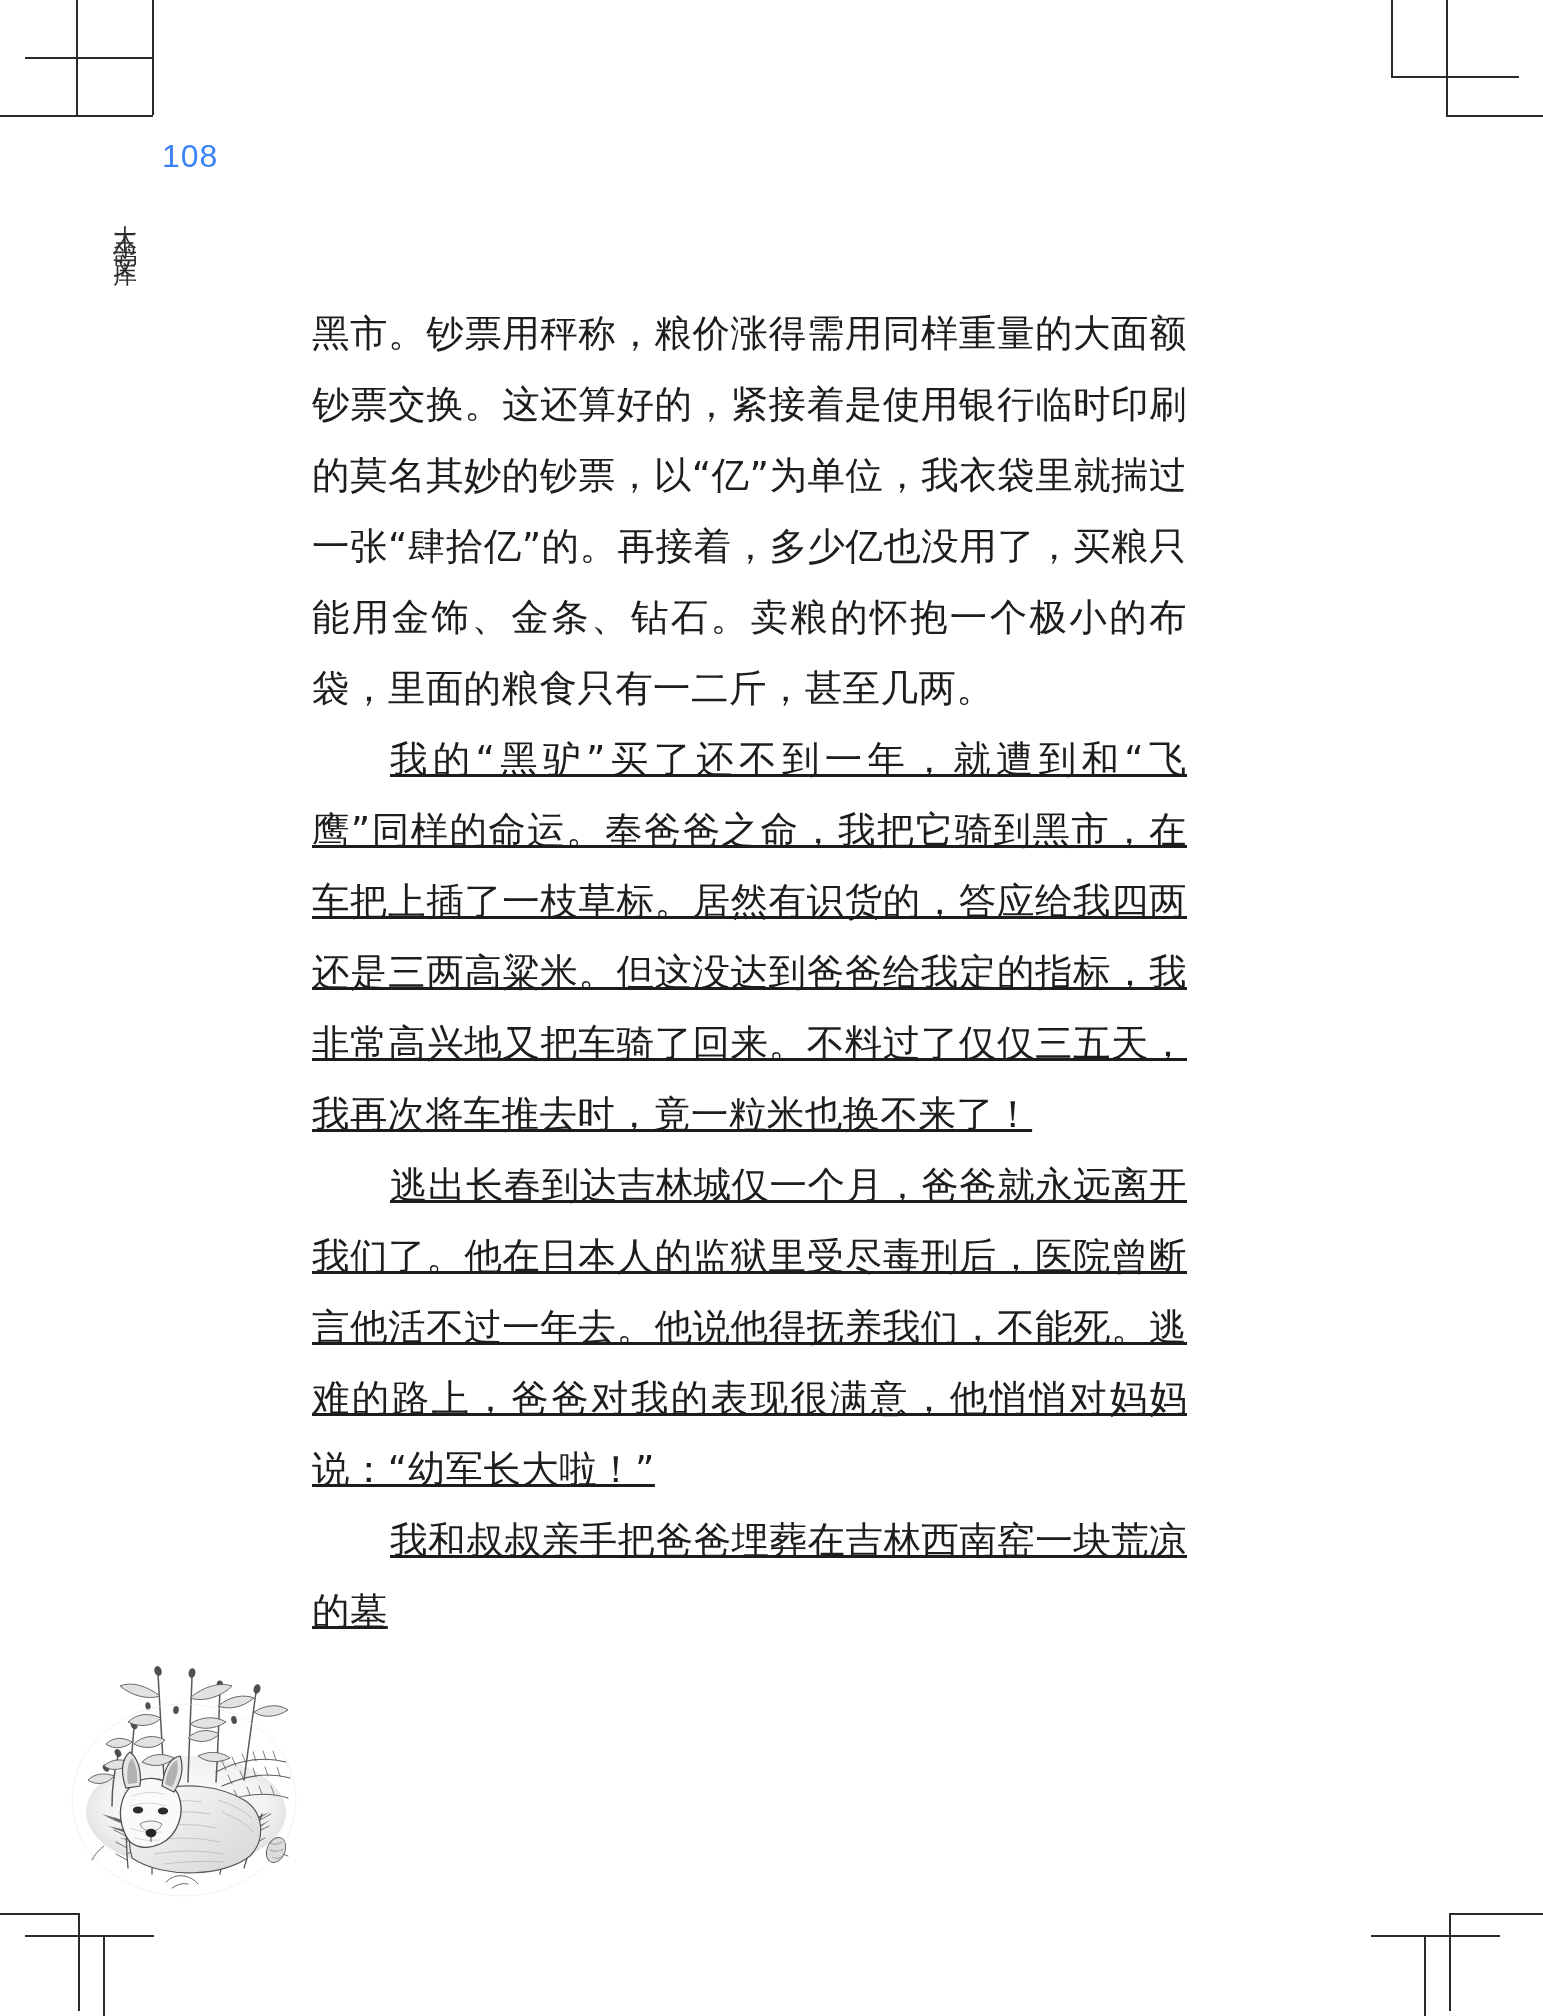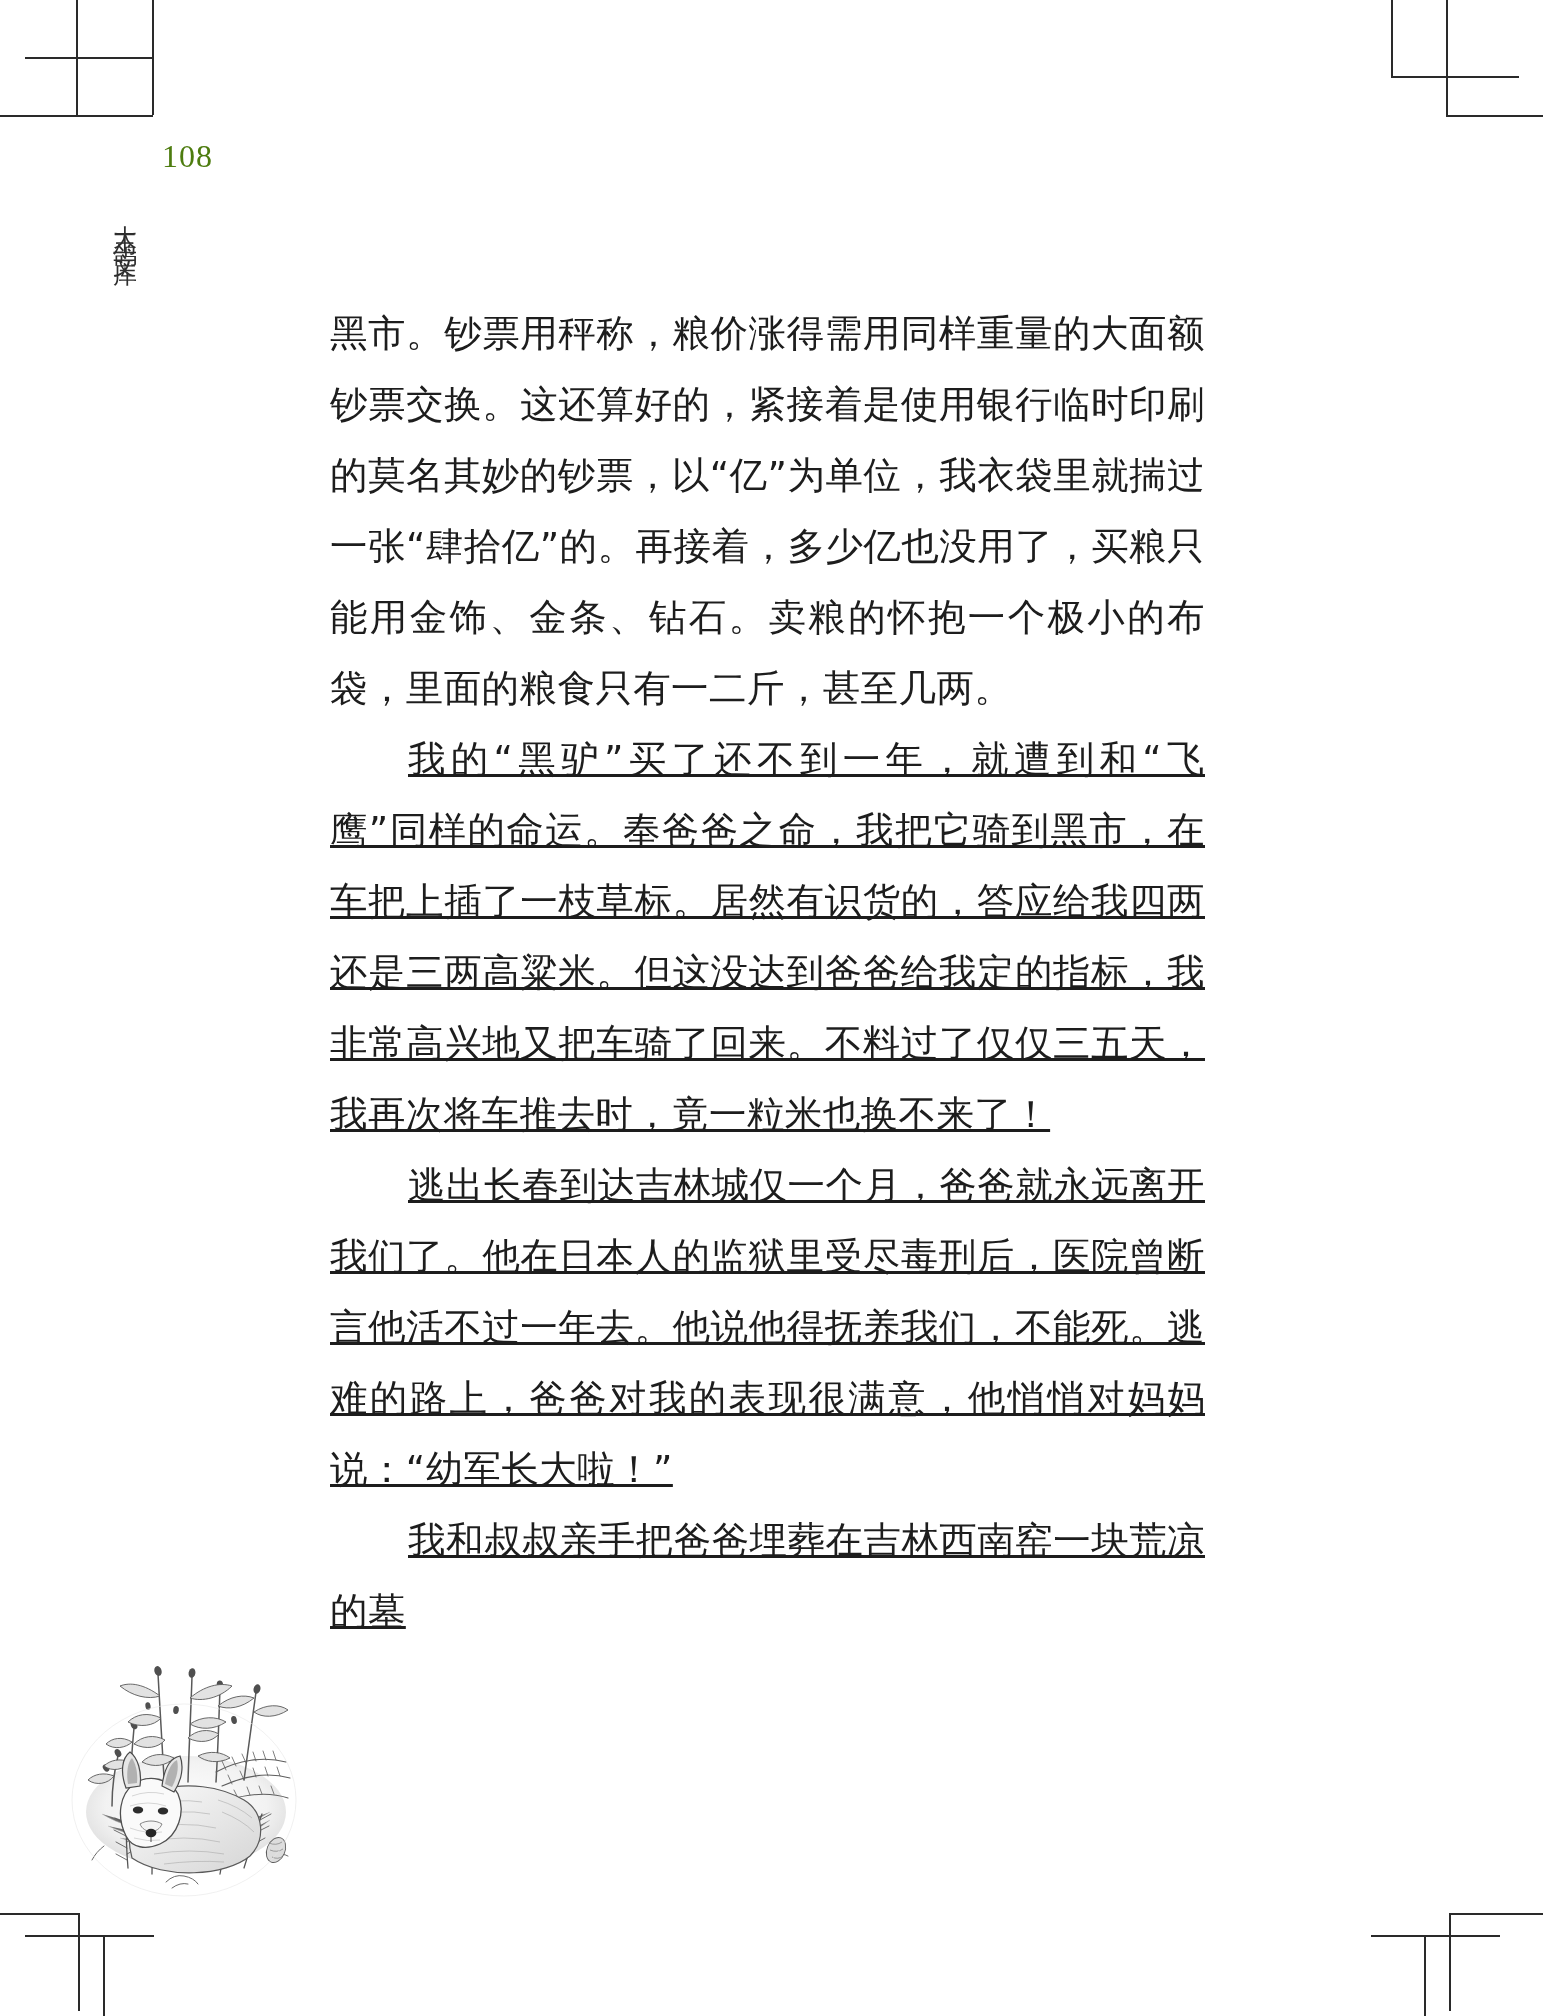--- a/index.html
+++ b/index.html
@@ -22,44 +22,44 @@
   .crop-line {
     position: absolute;
     background: #2a2a2a;
   }
   .crop-h { height: 1.6px; }
   .crop-v { width: 1.6px; }
 
   
   .folio {
     position: absolute;
-    font-family: Liberation Serif, serif;
+    font-family: Liberation Sans, sans-serif;
     font-size: 32px;
-    color: #4d7c0f;
+    color: #3b82f6;
     letter-spacing: 1px;
     line-height: 1;
   }
 
   
   .series-vertical {
     position: absolute;
     writing-mode: vertical-rl;
     text-orientation: upright;
     font-family: "DejaVu Sans", "Liberation Sans", sans-serif;
     font-size: 24px;
     color: #2e2e2e;
     letter-spacing: 9px;
     line-height: 1;
     white-space: nowrap;
   }
 
   
   #textblock {
     position: absolute;
-    left: 330px;
+    left: 312px;
     top: 298px;
     width: 875px;
   }
   .para {
     font-family: "DejaVu Sans", "Liberation Sans", sans-serif;
     font-size: 37.5px;
     line-height: 71px;
     color: #1d1d1d;
     text-align: justify;
     text-justify: inter-character;

